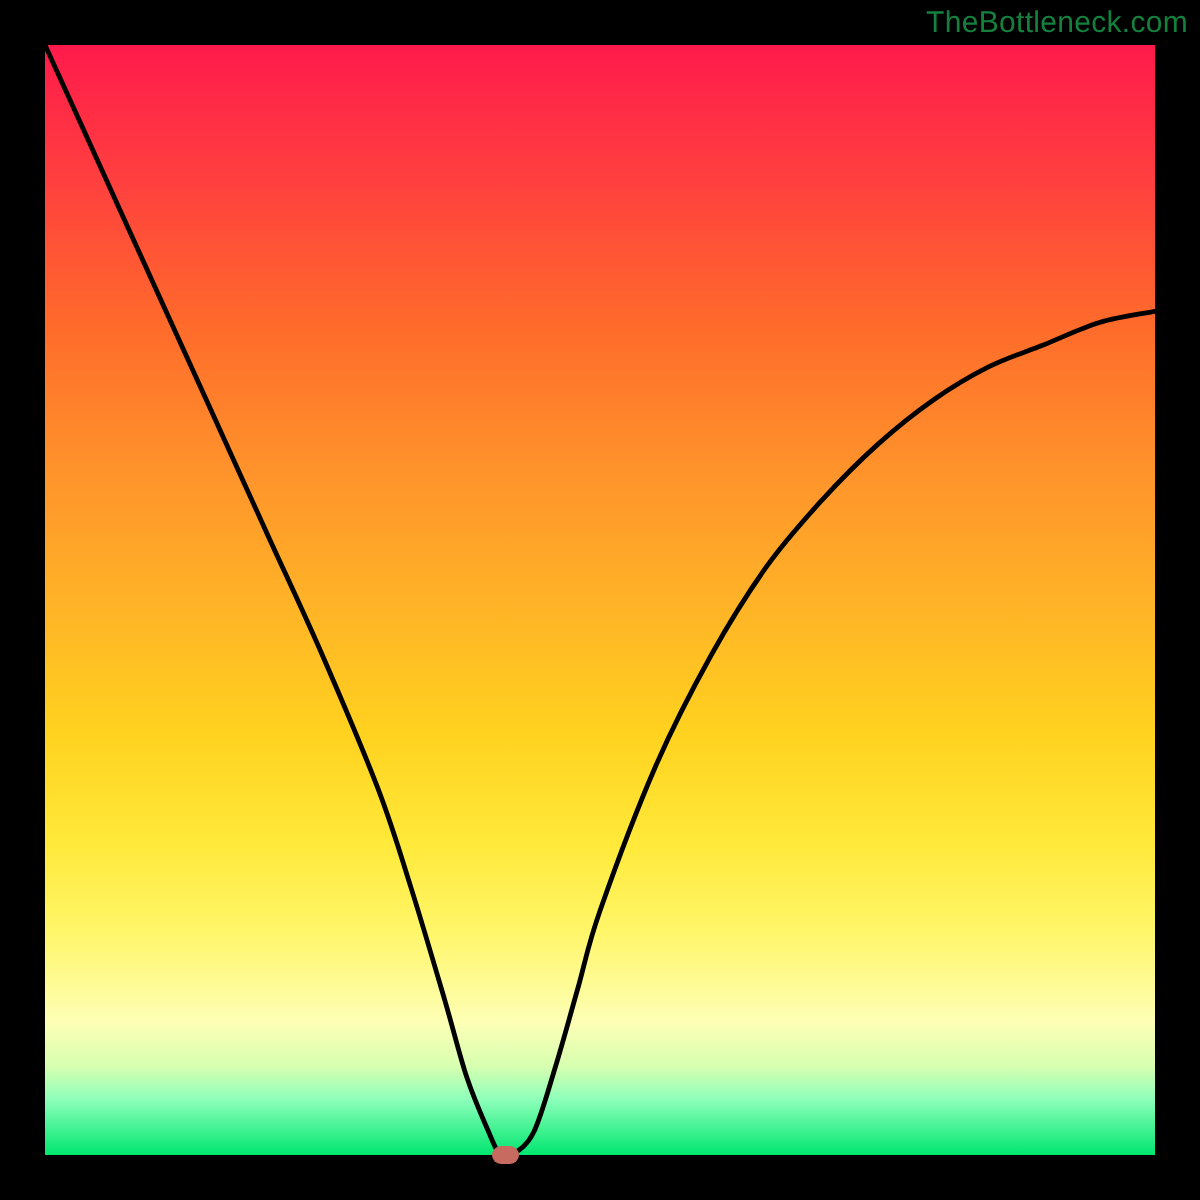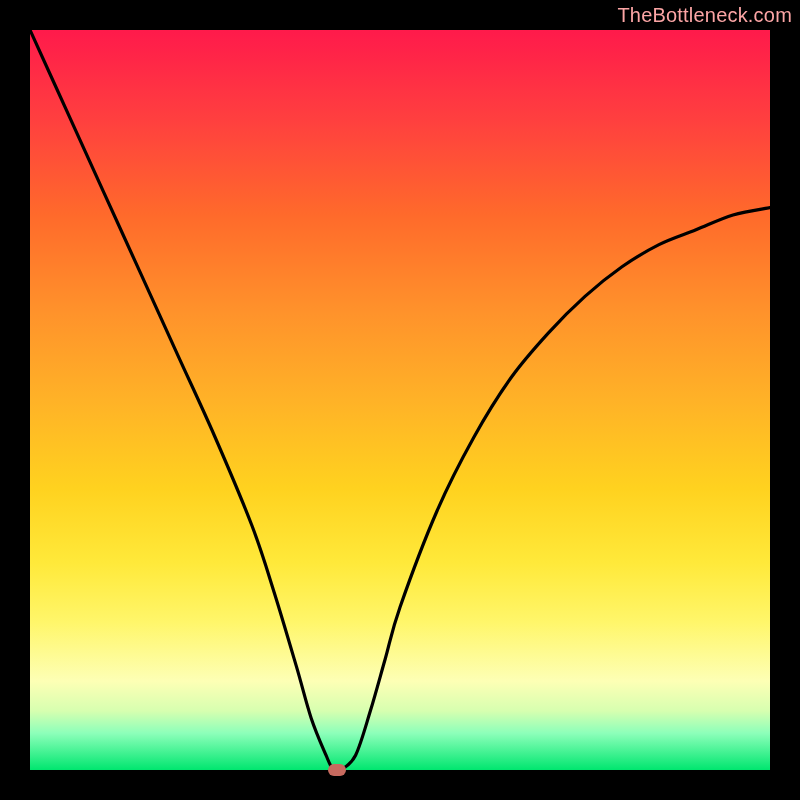--- a/index.html
+++ b/index.html
@@ -37,21 +37,21 @@
       #fdffb5 88%,
       #d7ffb0 92%,
       #8dffba 95%,
       #00e66f 100%
     );
   }
   .watermark {
     position: absolute;
     top: 4px;
     right: 8px;
-    color: #fca5a5;
+    color: #15803d;
     font-size: 20px;
     font-weight: 500;
     letter-spacing: 0.2px;
   }
   svg.curve {
     position: absolute;
     left: 0;
     top: 0;
     width: 740px;
     height: 740px;

